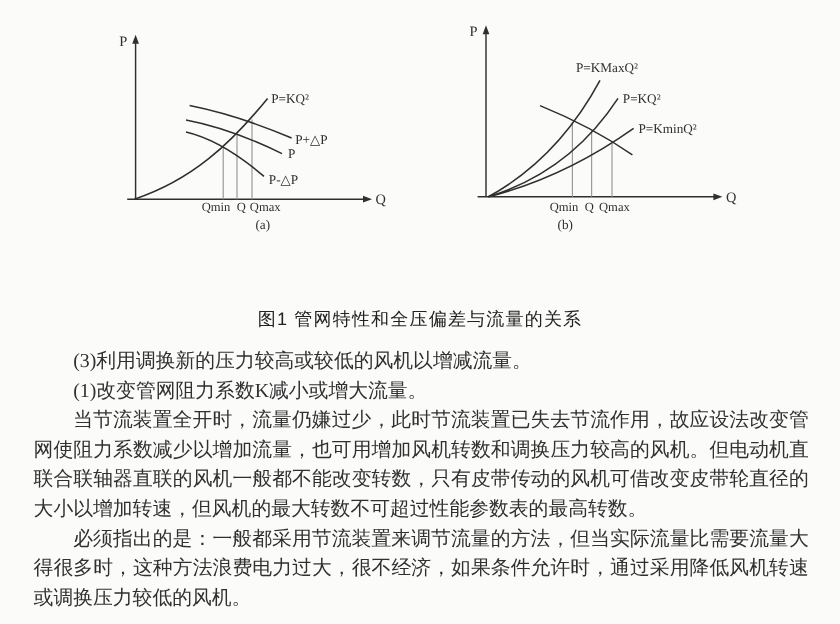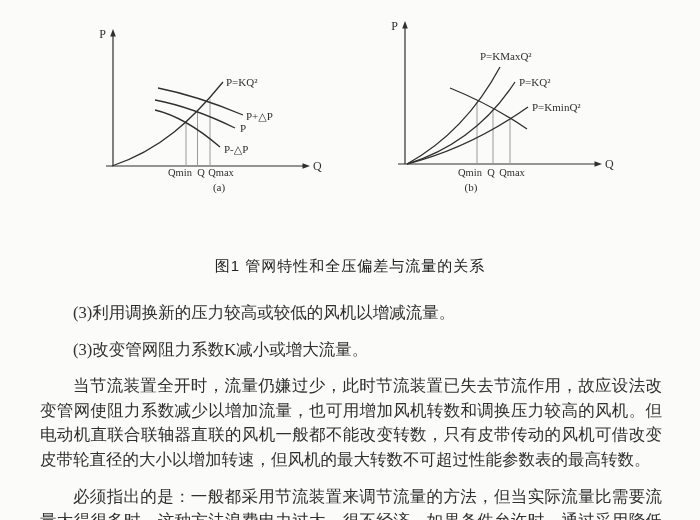--- a/index.html
+++ b/index.html
@@ -24,21 +24,21 @@
     position:absolute;left:0;top:236px;width:700px;
     text-align:center;
     font-family:"Liberation Sans","DejaVu Sans",sans-serif;
     font-weight:normal;font-size:15px;letter-spacing:1px;color:#222;margin-top:21px;
   }
   .body-text{
     position:absolute;left:28px;top:289px;width:646px;
     font-size:16.5px;line-height:24.6px;color:#303030;
     text-align:justify;text-justify:inter-ideograph;
   }
-  .body-text p{margin:12px;text-indent:2em;}
+  .body-text p{margin:0;text-indent:2em;}
 </style>
 </head>
 <body>
 
 <div>
 
   <svg id="panel-a" class="panel" width="245" height="178" viewBox="0 0 245 178">
 
     <line x1="33" y1="15" x2="33" y2="146" stroke="#2f2f2f" stroke-width="1.2"></line>
     <polygon points="33,9 30.2,16.5 35.8,16.5" fill="#2f2f2f"></polygon>
@@ -93,16 +93,16 @@
     <text class="tick-label" x="121" y="166" text-anchor="middle">Q</text>
     <text class="tick-label" x="142" y="166" text-anchor="middle">Qmax</text>
     <text class="panel-tag" x="101" y="181" text-anchor="middle">(b)</text>
   </svg>
 
   <div class="fig-caption">图1 管网特性和全压偏差与流量的关系</div>
 </div>
 
 <div class="body-text">
   <p>(3)利用调换新的压力较高或较低的风机以增减流量。</p>
-  <p>(3)改变管网阻力系数K减小或增大流量。</p>
+  <p>(1)改变管网阻力系数K减小或增大流量。</p>
   <p>当节流装置全开时，流量仍嫌过少，此时节流装置已失去节流作用，故应设法改变管网使阻力系数减少以增加流量，也可用增加风机转数和调换压力较高的风机。但电动机直联合联轴器直联的风机一般都不能改变转数，只有皮带传动的风机可借改变皮带轮直径的大小以增加转速，但风机的最大转数不可超过性能参数表的最高转数。</p>
   <p>必须指出的是：一般都采用节流装置来调节流量的方法，但当实际流量比需要流量大得很多时，这种方法浪费电力过大，很不经济，如果条件允许时，通过采用降低风机转速或调换压力较低的风机。</p>
 </div>
 
 </body></html>

